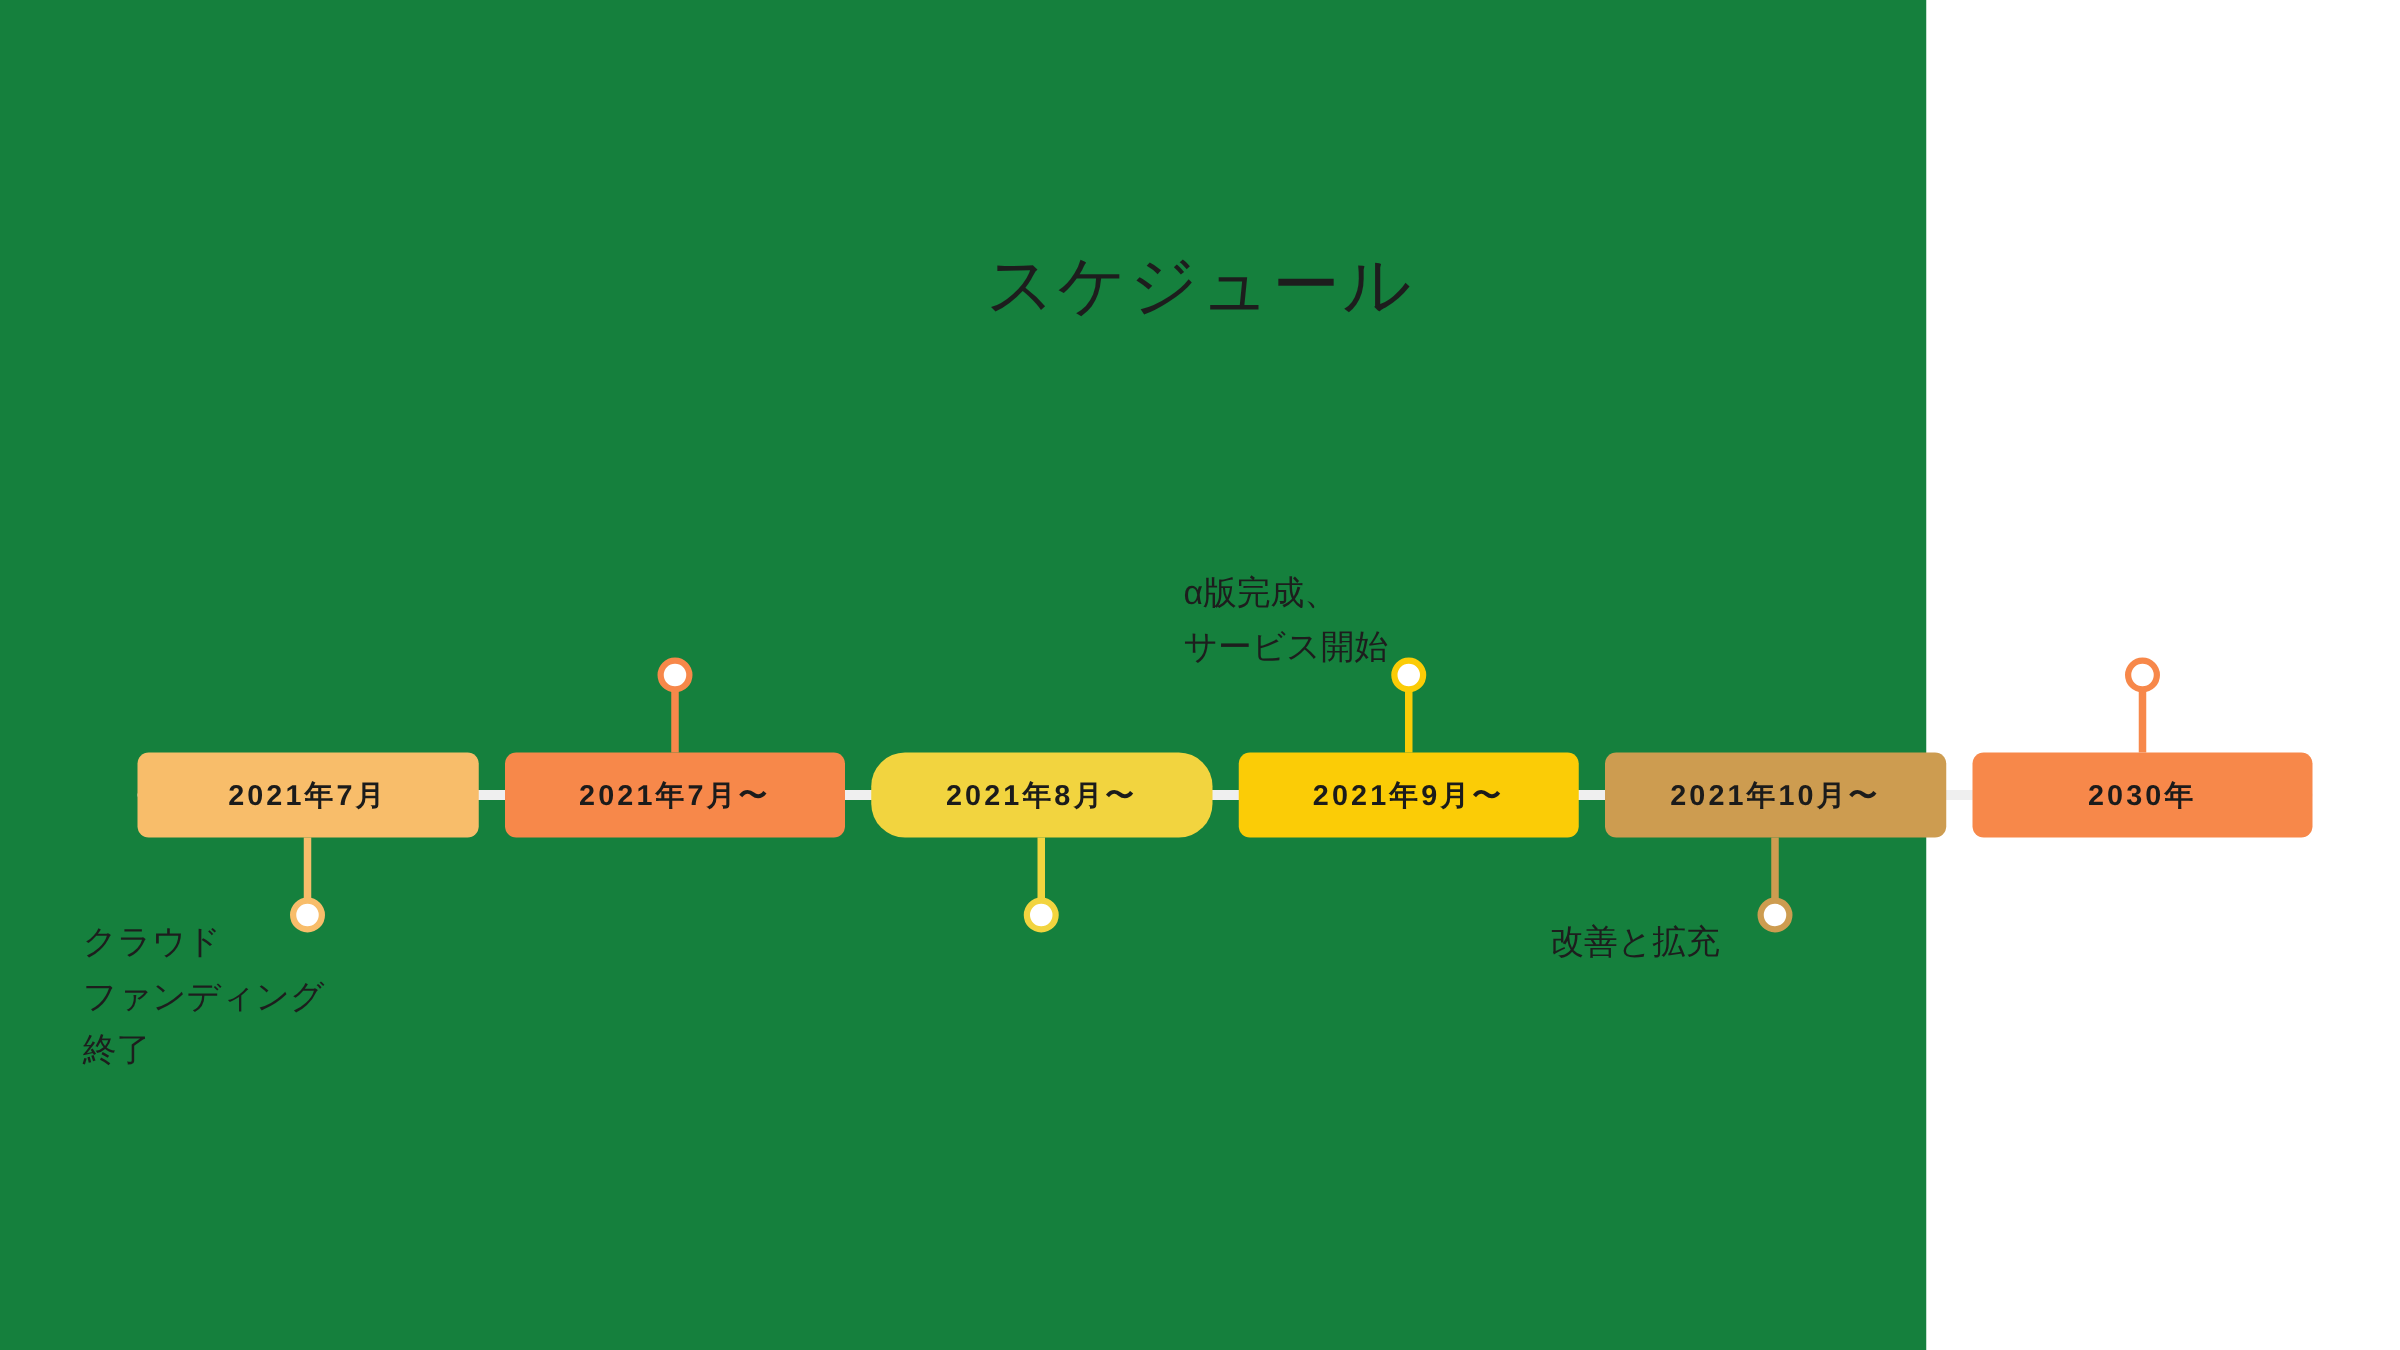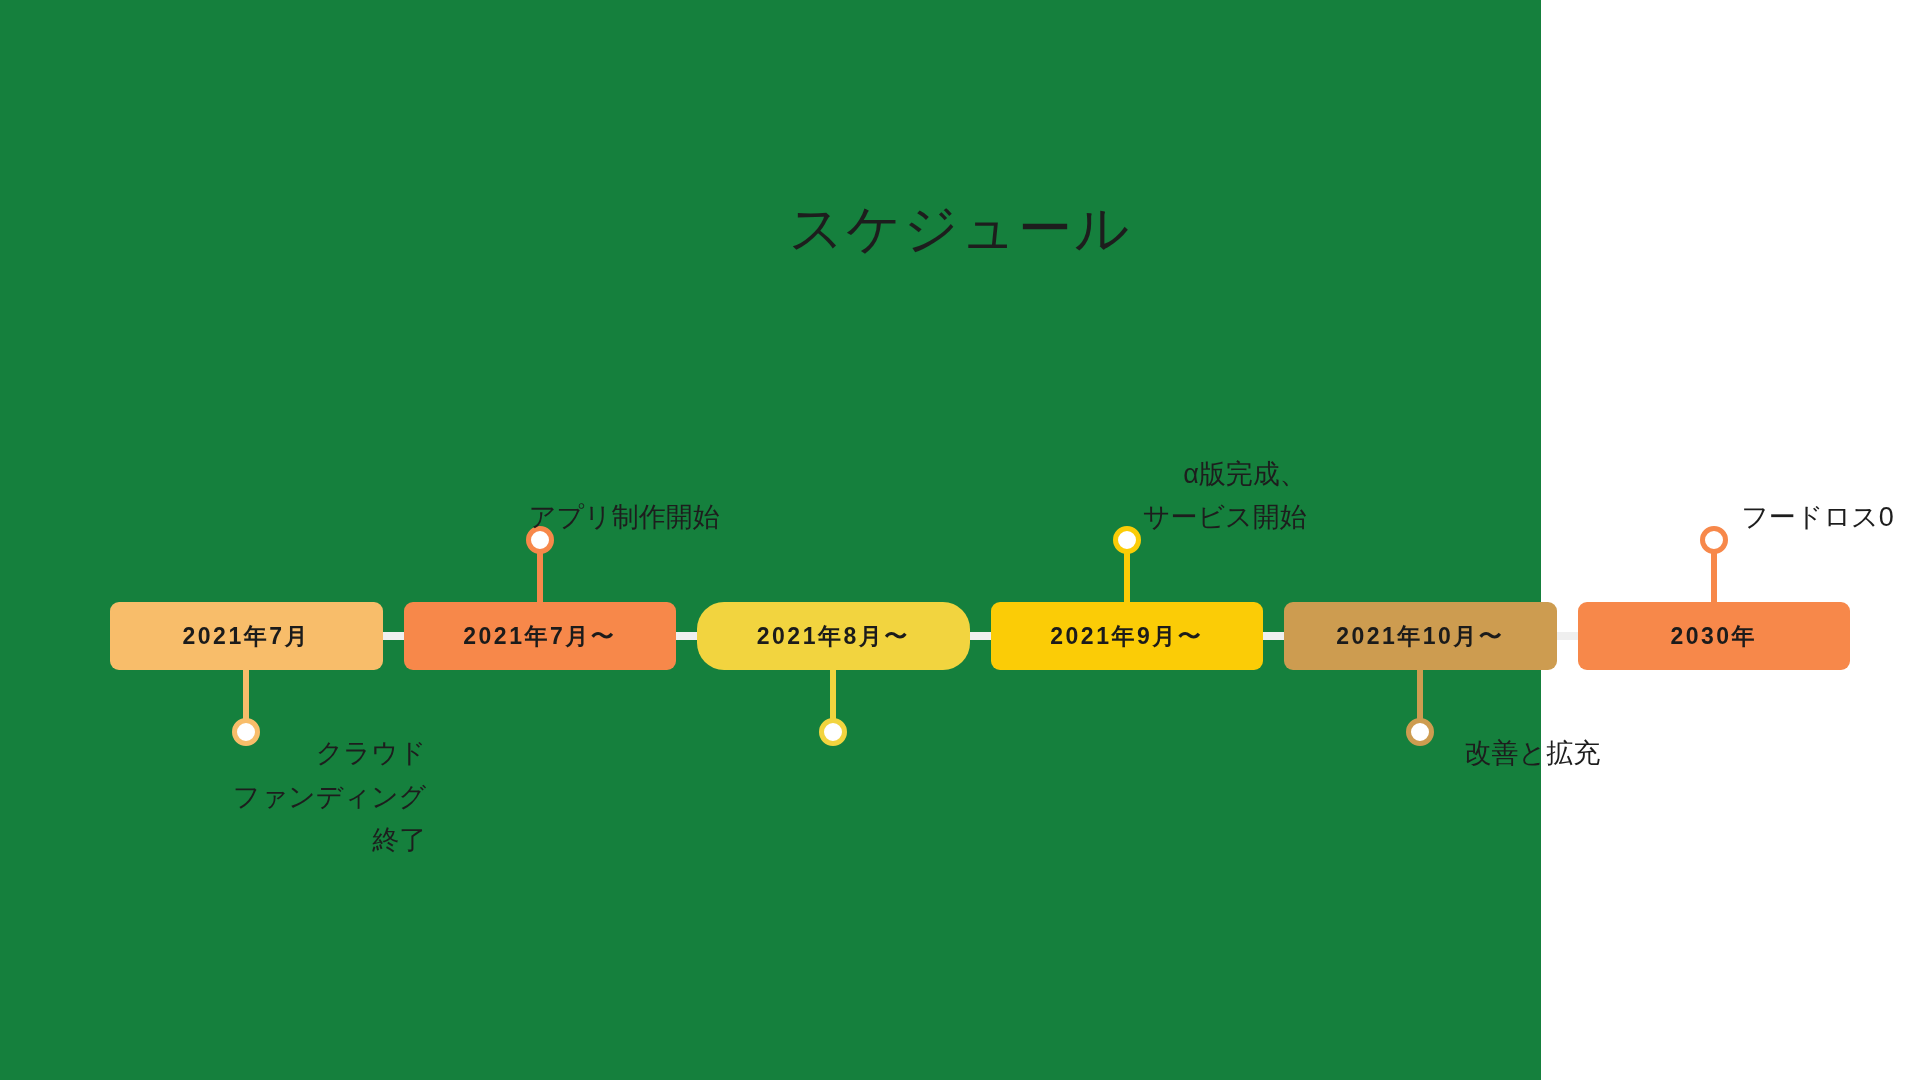--- a/index.html
+++ b/index.html
@@ -123,21 +123,21 @@
   }
   .connector.up .dot { top: -14px; }
   .connector.down .dot { bottom: -14px; }
 
   
   .caption {
     position: absolute;
     left: 50%;
     width: 360px;
     margin-left: -180px;
-    text-align: right;
+    text-align: left;
     font-size: 27px;
     font-weight: 400;
     line-height: 1.62;
     color: #1d1d1d;
     white-space: pre-line;
     z-index: 3;
   }
   .caption.above {
     bottom: 130px;
   }
@@ -168,21 +168,20 @@
 ファンディング
 終了</div>
       </div>
 
       <div class="milestone" style="background: rgb(247, 136, 74);">
         <span class="milestone-label">2021年7月〜</span>
         <div class="connector up" style="color: rgb(247, 136, 74);">
           <div class="stem" style="background: rgb(247, 136, 74);"></div>
           <div class="dot"></div>
         </div>
-        <div class="caption above">アプリ制作開始</div>
       </div>
 
       <div class="milestone" style="background: rgb(242, 212, 63); border-radius: 27px;">
         <span class="milestone-label">2021年8月〜</span>
         <div class="connector down" style="color: rgb(242, 212, 63);">
           <div class="stem" style="background: rgb(242, 212, 63);"></div>
           <div class="dot"></div>
         </div>
       </div>
 
@@ -204,18 +203,17 @@
         </div>
         <div class="caption below">改善と拡充</div>
       </div>
 
       <div class="milestone" style="background: rgb(247, 136, 74);">
         <span class="milestone-label">2030年</span>
         <div class="connector up" style="color: rgb(247, 136, 74);">
           <div class="stem" style="background: rgb(247, 136, 74);"></div>
           <div class="dot"></div>
         </div>
-        <div class="caption above">フードロス0</div>
       </div>
 
     </div>
   </div>
 </div>
 
 </body></html>

